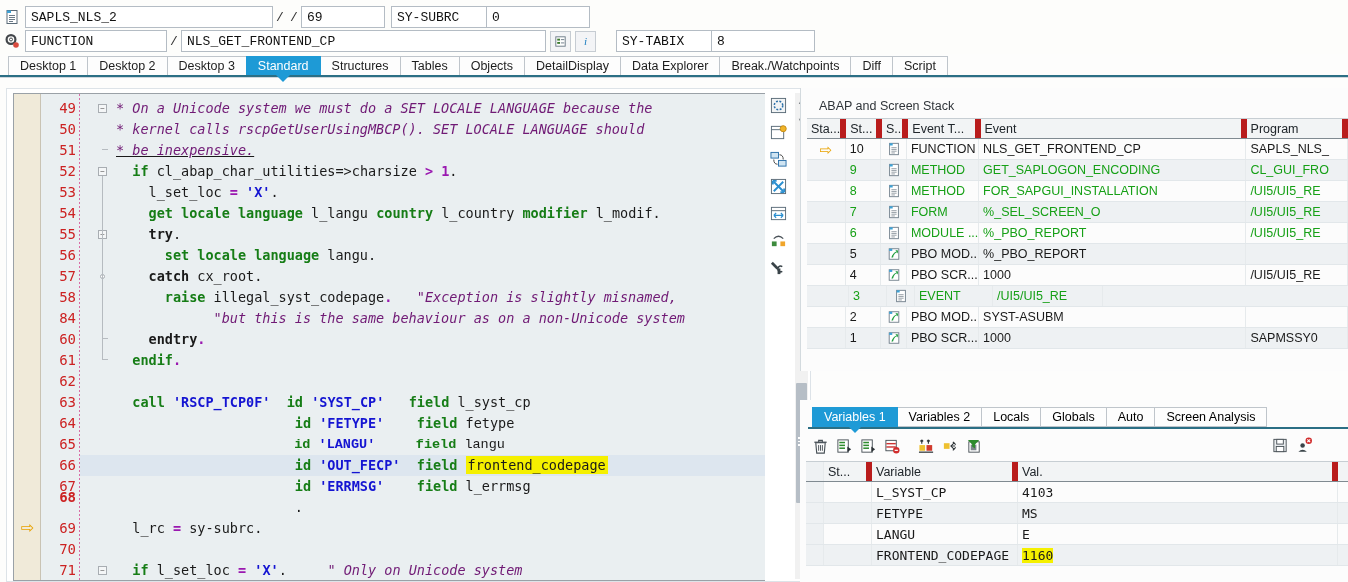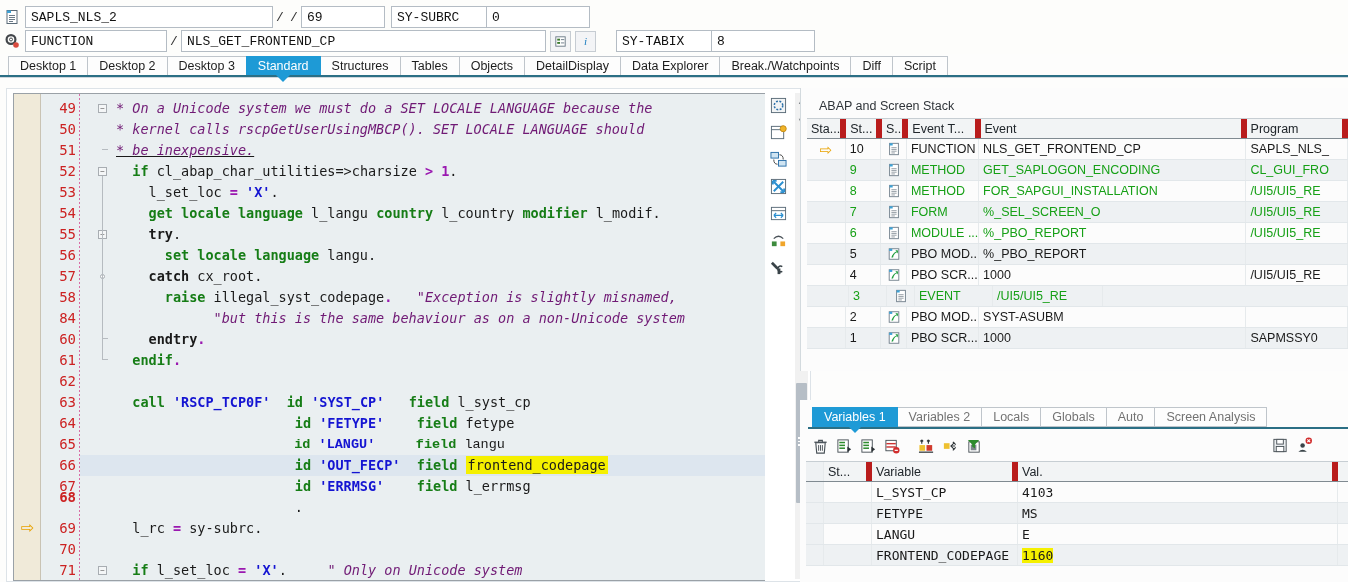--- a/index.html
+++ b/index.html
@@ -100,21 +100,21 @@
   .c-s  { width:28px; justify-content:center; padding-left:0;}
   .c-et { width:78px; }
   .c-ev { width:290px; }
   .c-pg { width:110px; }
   .curarrow{ color:#e8a200; font-size:15px; line-height:15px; }
 
   
   .varpanel{ position:absolute; left:800px; top:400px; width:548px; height:182px; background:#fcfcfc; }
   .vtabs{ position:absolute; left:12px; top:6px; display:flex; align-items:flex-end; height:21px;}
   .vtab{ height:20px; border:1px solid #bfc5cb; background:#fdfdfd; font-size:12.5px;
-         color:#737373; display:flex;align-items:center;justify-content:center;padding:0 11px;
+         color:#000000; display:flex;align-items:center;justify-content:center;padding:0 11px;
          margin-right:-1px; position:relative;}
   .vtab.active{ background:#1e9ad6; color:#fff; border-color:#1e9ad6; z-index:3;}
   .vtab.active::after{ content:""; position:absolute; left:50%; bottom:-7px; transform:translateX(-50%);
         width:0;height:0;border-left:7px solid transparent;border-right:7px solid transparent;
         border-top:7px solid #1e9ad6; }
   .vrule{ position:absolute; left:8px; top:27px; width:540px; height:2px; background:#2b6f85;}
   .vtoolbar{ position:absolute; left:8px; top:33px; width:540px; height:26px; display:flex; align-items:center;}
   .vtb{ width:24px;height:24px; display:flex;align-items:center;justify-content:center; }
   .vtb-sp{ width:10px; }
   .vtb-right{ position:absolute; right:32px; top:33px; display:flex; align-items:center; }

